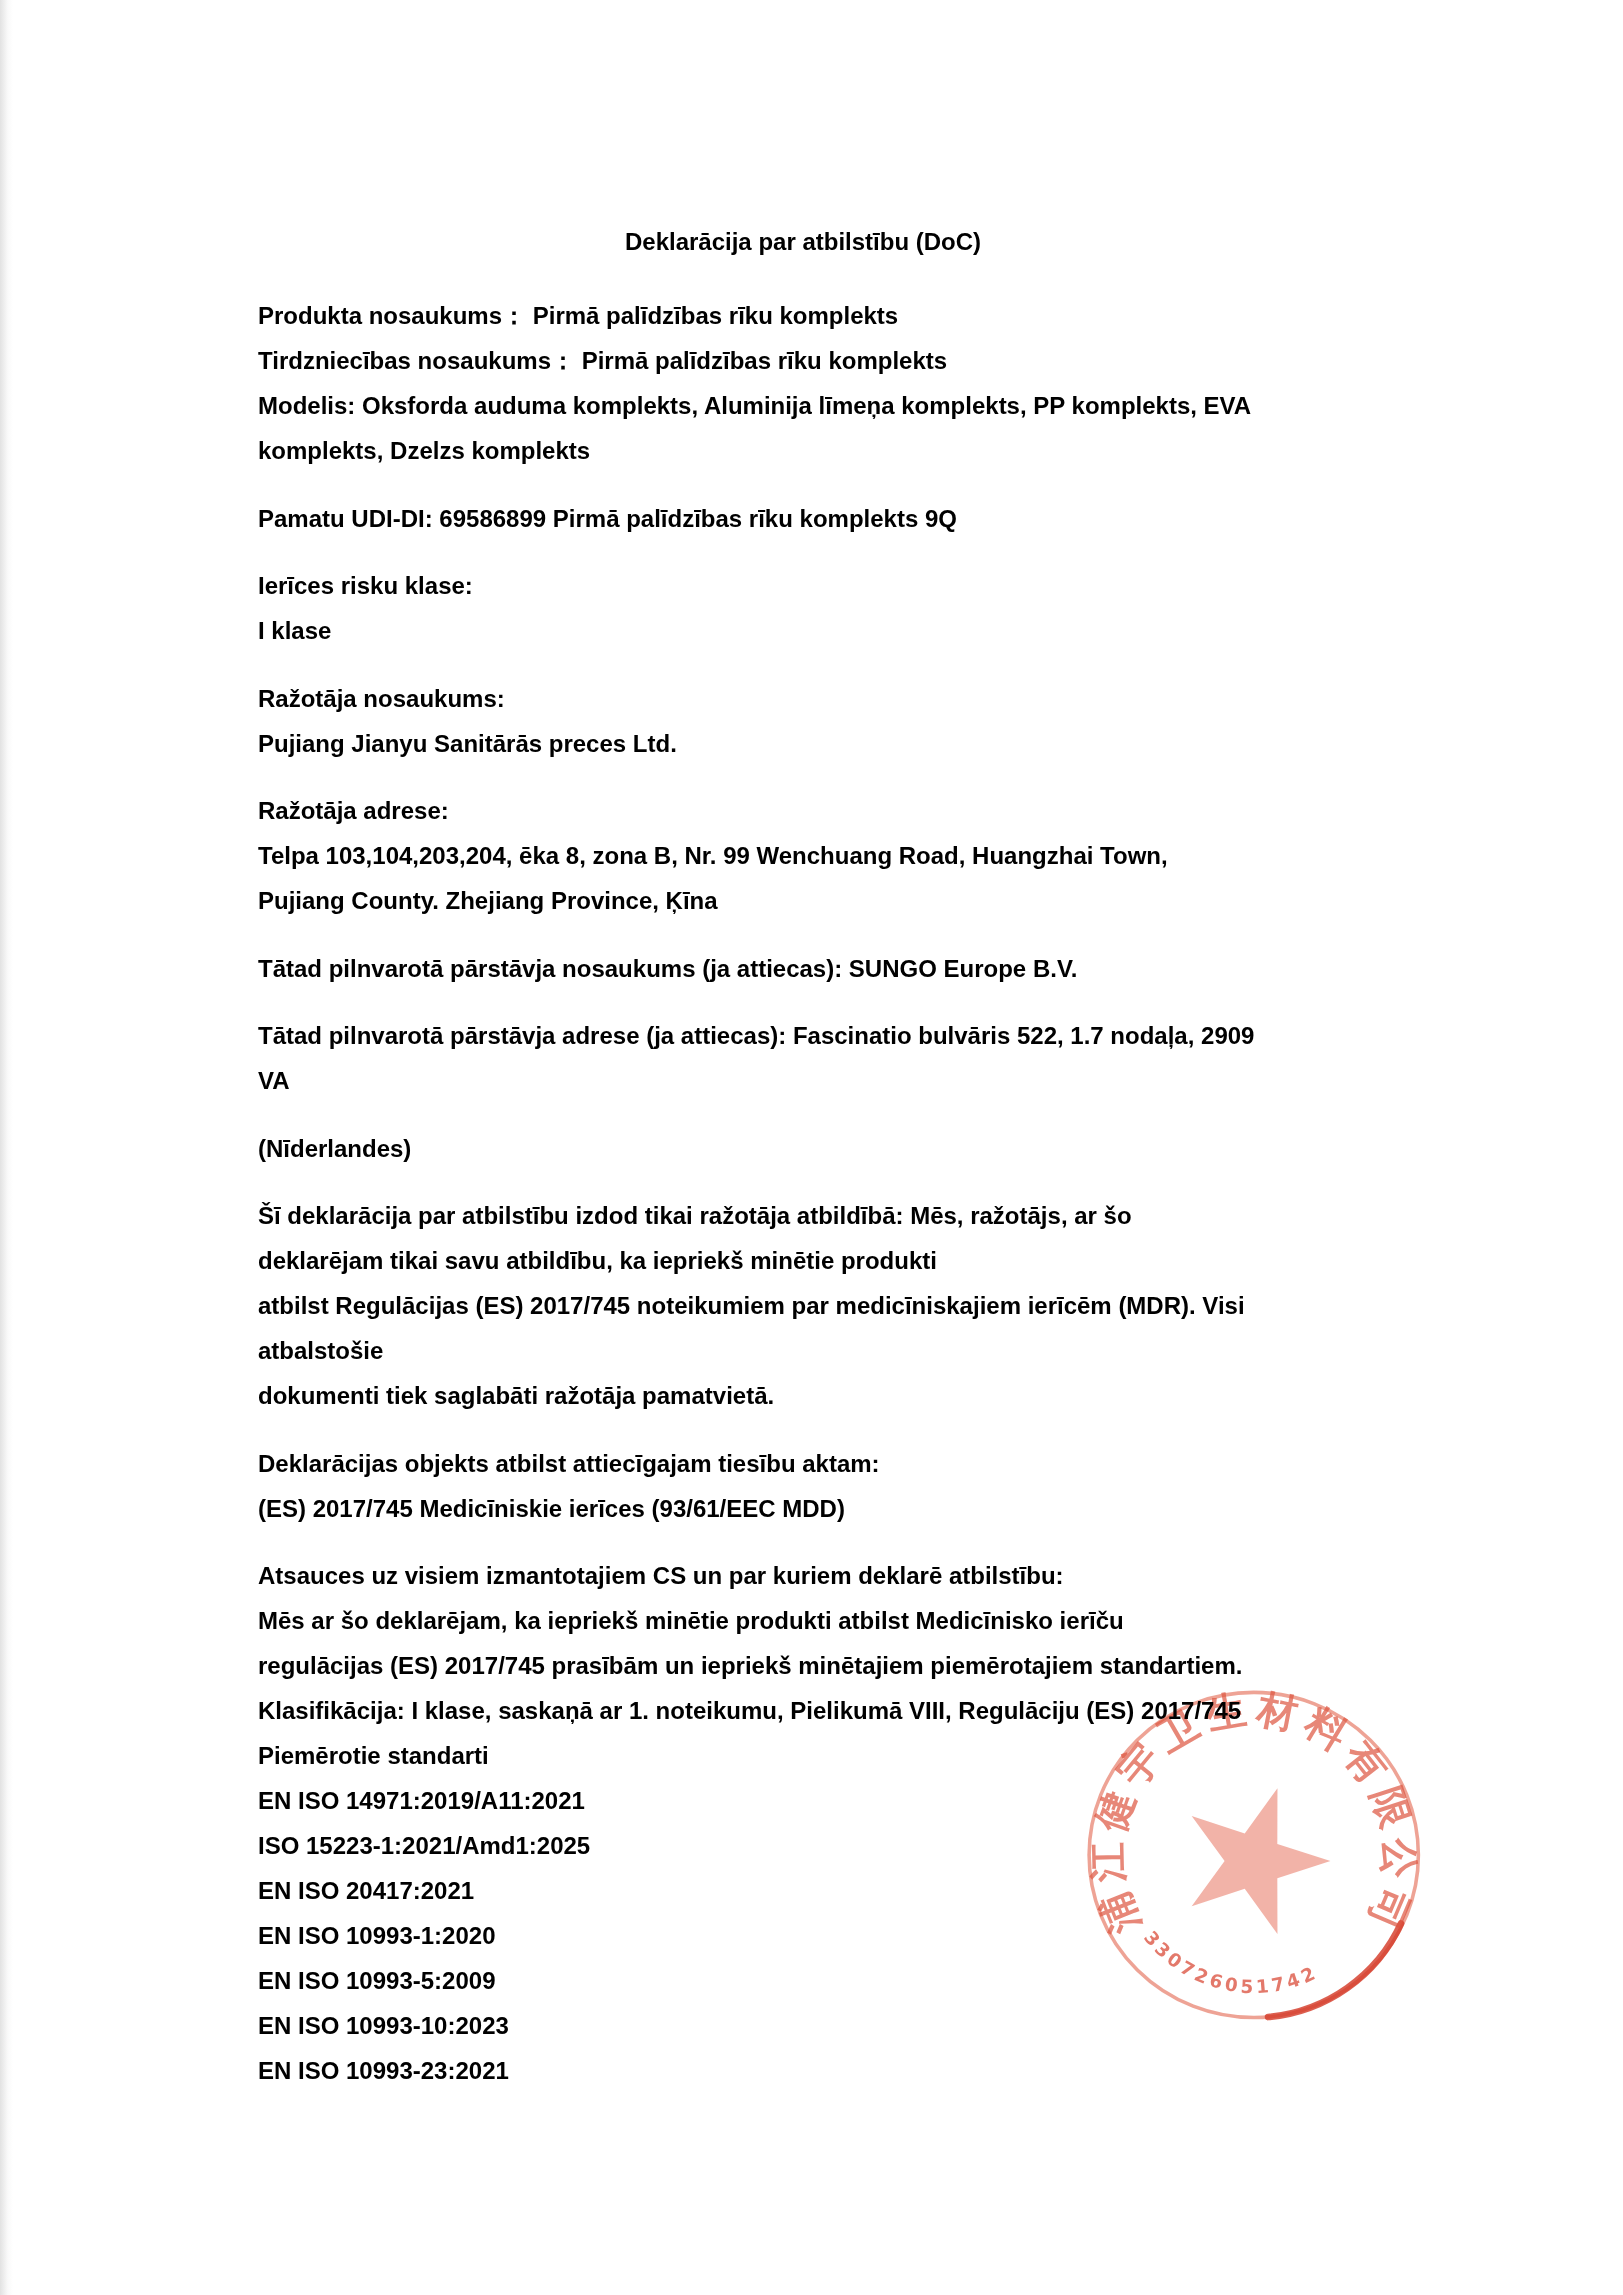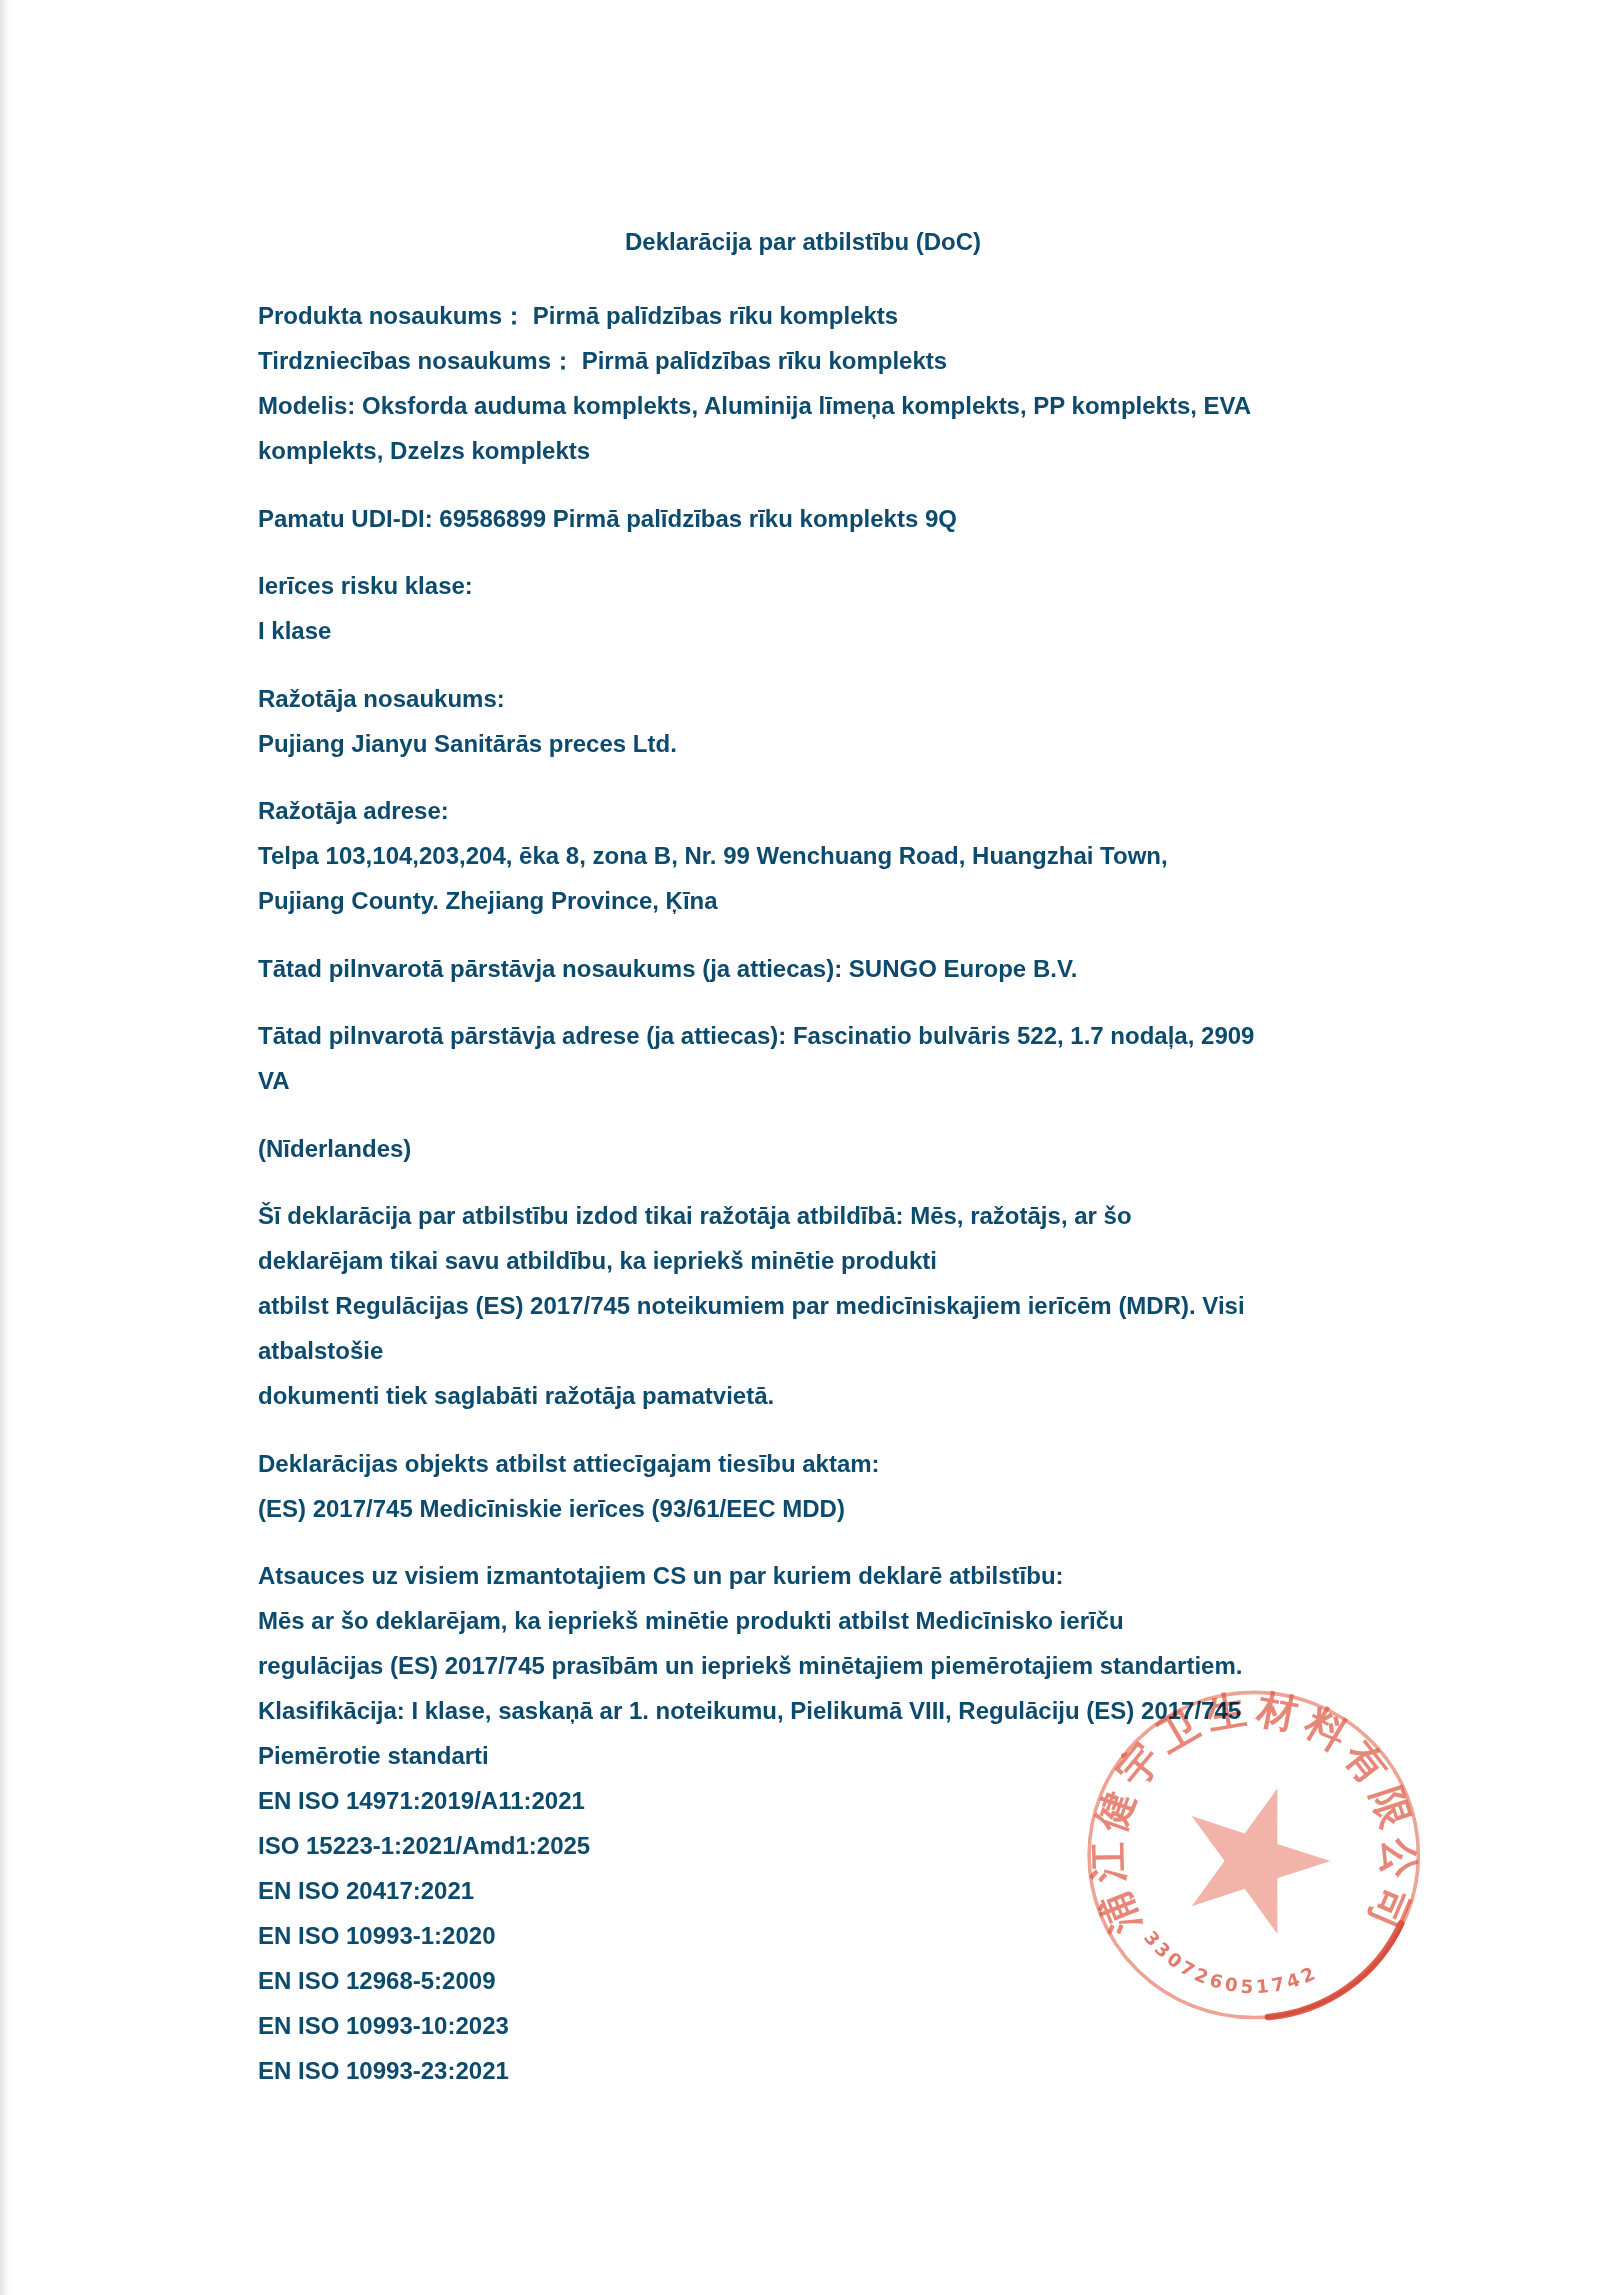--- a/index.html
+++ b/index.html
@@ -19,21 +19,21 @@
     left: 0; top: 0;
     width: 13.3px; height: 100%;
     background: linear-gradient(to right, rgba(150,150,150,0.28), rgba(200,200,200,0.10) 60%, rgba(255,255,255,0));
     pointer-events: none;
   }
   .content {
     position: absolute;
     left: 258px;
     top: 219px;
     width: 1239px;
-    color: #0c4a6e;
+    color: #000000;
     font-weight: bold;
     font-size: 24px;
   }
   .title {
     width: 1090px;
     text-align: center;
     line-height: 45px;
     white-space: nowrap;
     margin: 0 0 29px 0;
   }
@@ -133,21 +133,21 @@
   <div class="para">
     <div class="ln">Atsauces uz visiem izmantotajiem CS un par kuriem deklarē atbilstību:</div>
     <div class="ln">Mēs ar šo deklarējam, ka iepriekš minētie produkti atbilst Medicīnisko ierīču</div>
     <div class="ln">regulācijas (ES) 2017/745 prasībām un iepriekš minētajiem piemērotajiem standartiem.</div>
     <div class="ln">Klasifikācija: I klase, saskaņā ar 1. noteikumu, Pielikumā VIII, Regulāciju (ES) 2017/745</div>
     <div class="ln">Piemērotie standarti</div>
     <div class="ln">EN ISO 14971:2019/A11:2021</div>
     <div class="ln">ISO 15223-1:2021/Amd1:2025</div>
     <div class="ln">EN ISO 20417:2021</div>
     <div class="ln">EN ISO 10993-1:2020</div>
-    <div class="ln">EN ISO 12968-5:2009</div>
+    <div class="ln">EN ISO 10993-5:2009</div>
     <div class="ln">EN ISO 10993-10:2023</div>
     <div class="ln">EN ISO 10993-23:2021</div>
   </div>
 
 </div>
 
 <div class="stamp">
   <svg viewBox="0 0 665 660" xmlns="http://www.w3.org/2000/svg">
     <defs>
       <path id="stamp-top-arc" d="M 113 465 A 258 258 0 1 1 498 526" fill="none"></path>

